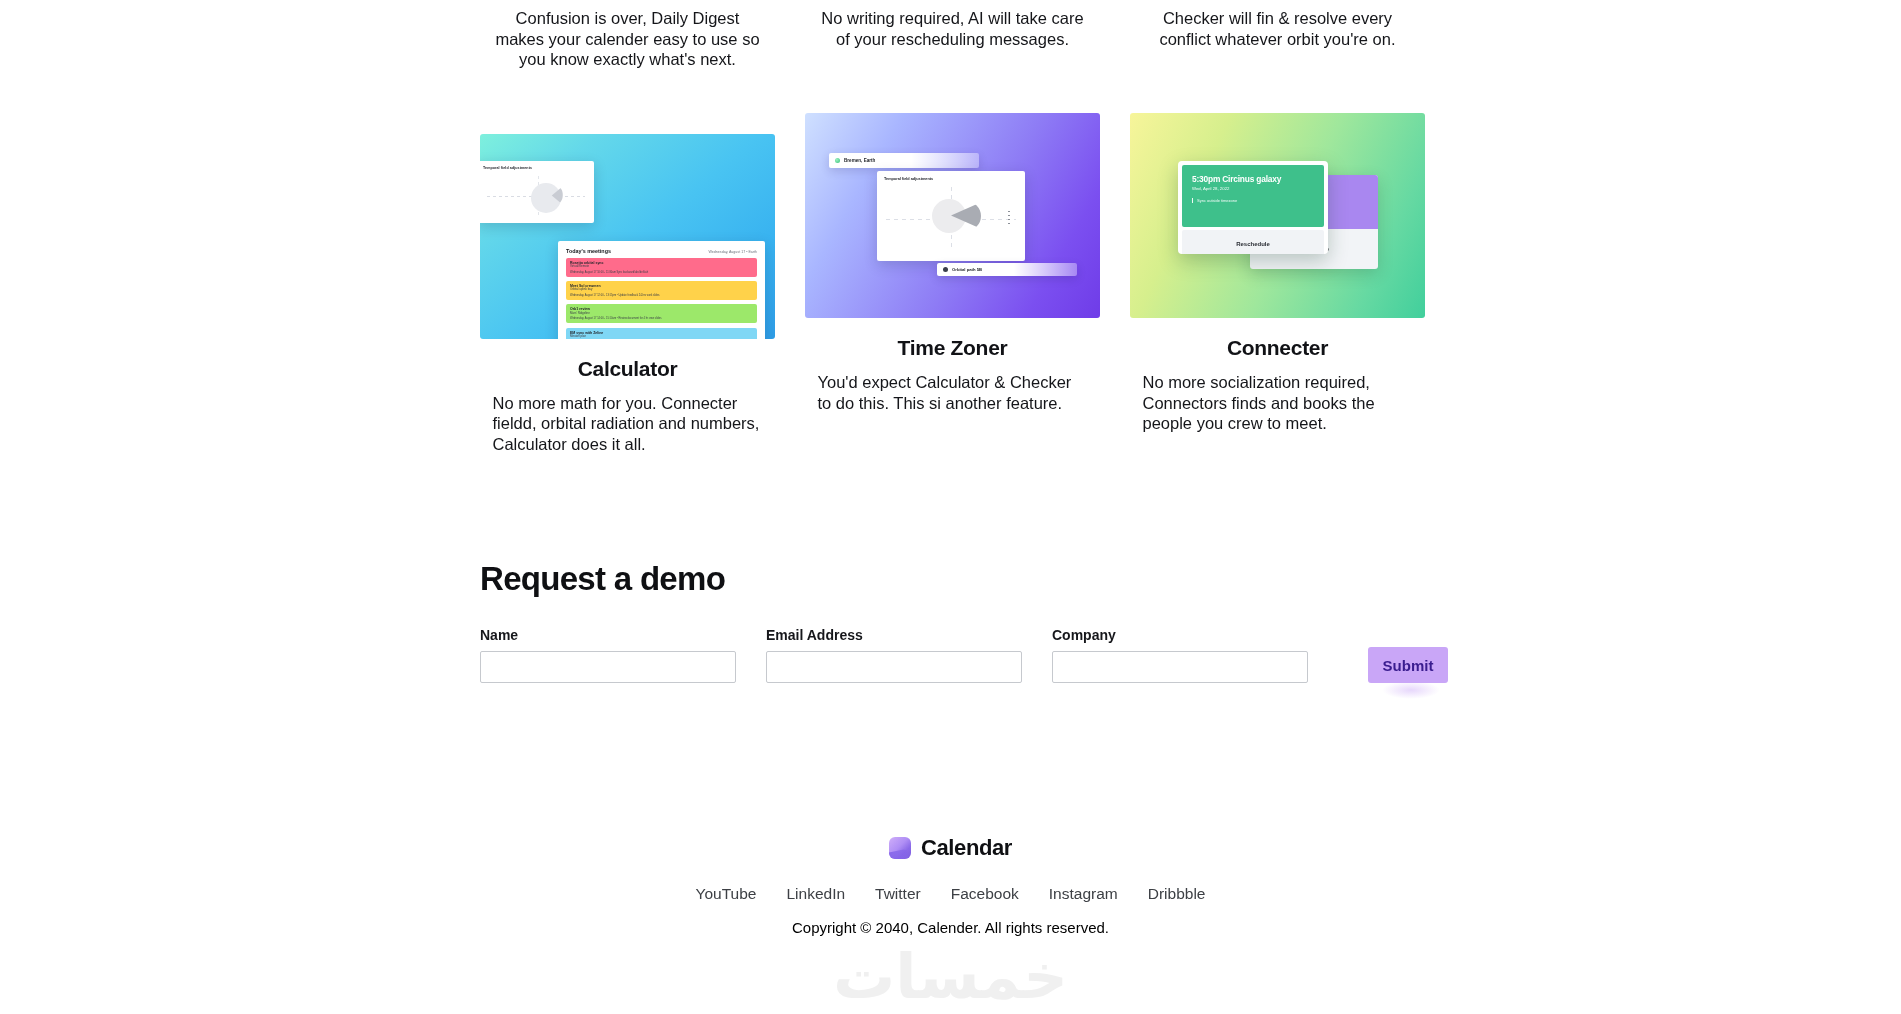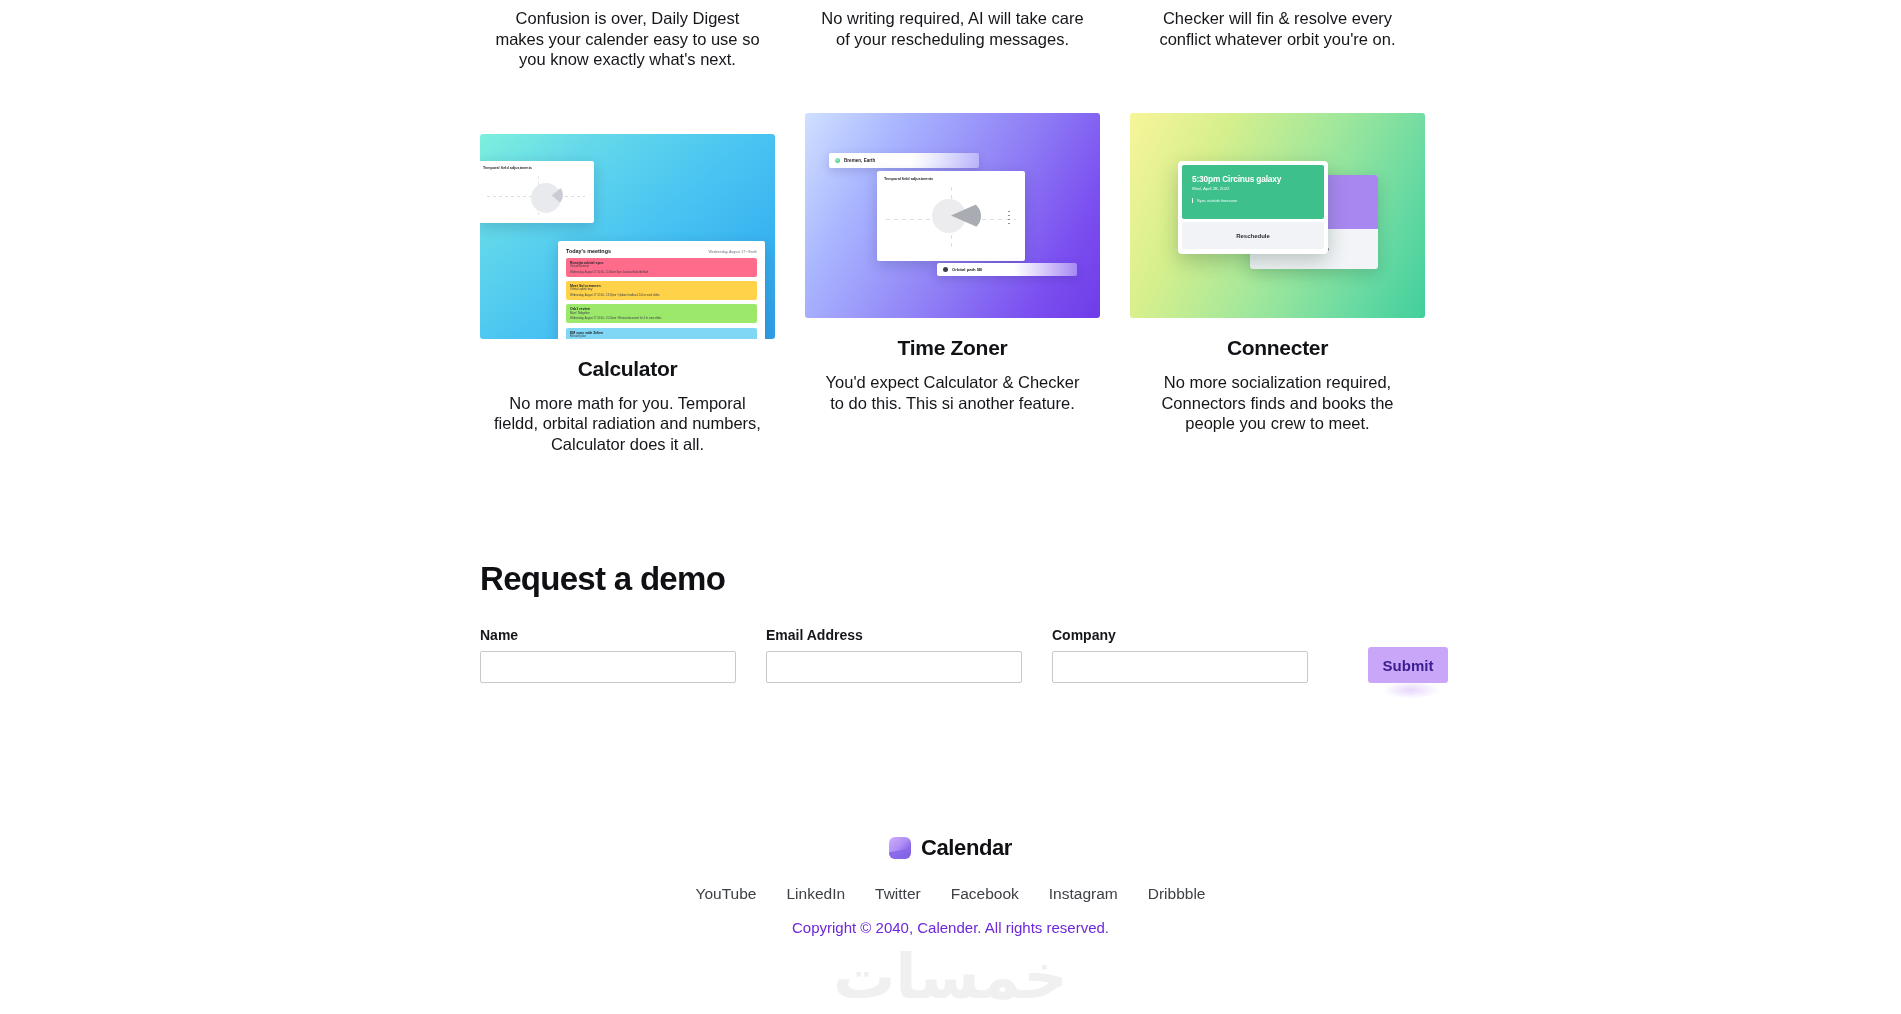--- a/index.html
+++ b/index.html
@@ -126,41 +126,41 @@
   }
   .ev-card-back .hdr { height:54px; background:#a987f0; color:#fff; padding:8px; }
   .ev-card-back .hdr .ttl { font-size:7px; font-weight:700; }
   .ev-card-back .btn { height:40px; display:flex; align-items:center; justify-content:center;
                        font-size:5.4px; font-weight:700; color:#2a2d34; }
   .ev-card-front {
     position:absolute; left:48px; top:48px; width:150px; height:93px;
     background:#fff; border-radius:4px; box-shadow:0 7px 20px rgba(20,60,40,.26);
     padding:4px; overflow:hidden;
   }
-  .ev-card-front .hdr { background:#3ec08b; border-radius:2px; padding:9px 10px; height:54px; color:#fff; }
+  .ev-card-front .hdr { background:#3ec08b; border-radius:2px; padding:9px 10px; height:62px; color:#fff; }
   .ev-card-front .ttl { font-size:8.4px; font-weight:700; letter-spacing:-.2px; }
   .ev-card-front .sub { font-size:4.3px; margin-top:2px; opacity:.95; }
   .ev-card-front .note { font-size:4px; margin-top:7px; padding-left:4px; border-left:1.4px solid #ffffff; opacity:.92;}
   .ev-card-front .btn { height:27px; display:flex; align-items:center; justify-content:center;
                         font-size:6px; font-weight:700; color:#2a2d34; background:#f1f3f6;
                         border-radius:2px; margin-top:3px; }
 
   .feature-title {
     font-size: 21px;
     font-weight: 700;
     letter-spacing: -.3px;
     color: #111216;
     margin-top: 18px;
     text-align: center;
   }
   .feature-desc {
     margin-top: 12px;
     font-size: 16.5px;
     line-height: 20.5px;
-    text-align: center;
+    text-align: left;
     color: #15161a;
     width: 270px;
   }
 
   
   .demo { position: absolute; left: 480px; top: 560px; width: 945px; }
   .demo h2 { font-size: 33px; font-weight: 700; letter-spacing: -.7px; color: #0f1013; }
   .demo p {
     margin-top: 15px; width: 300px;
     font-size: 16.5px; line-height: 20.5px; color: #15161a;
@@ -202,21 +202,21 @@
     position: relative; overflow:hidden;
   }
   .brand .logo::after {
     content:""; position:absolute; left:-3px; bottom:-6px; width:22px; height:14px;
     background: linear-gradient(135deg, rgba(120,88,230,.85), rgba(150,118,240,.2));
     transform: rotate(-12deg); border-radius: 4px;
   }
   .brand .name { font-size: 22px; font-weight: 700; letter-spacing:-.4px; color:#0f1013; }
   .f-links { margin-top: 22px; display:flex; justify-content:center; gap:30px; }
   .f-links a { font-size:15.5px; color:#3d4045; text-decoration:none; }
-  .copyright { margin-top: 16px; font-size:15px; color:#6d28d9; }
+  .copyright { margin-top: 16px; font-size:15px; color:#000000; }
 
   .watermark {
     position:absolute; left:0; top:940px; width:1901px; text-align:center;
     font-size: 62px; color:#f0f0f0; font-family:"DejaVu Sans", sans-serif;
     font-weight:700; letter-spacing:2px; user-select:none;
   }
 </style>
 </head>
 <body>
 
@@ -261,21 +261,21 @@
           <div class="evt ev-blue">
             <div class="e1">EM sync with Zeline</div>
             <div class="e2">Mission plan</div>
 
           </div>
         </div>
 
       </div>
 
       <div class="feature-title">Calculator</div>
-      <div class="feature-desc">No more math for you. Temporal fieldd, orbital radiation and numbers, Calculator does it all.</div>
+      <div class="feature-desc">No more math for you. Connecter fieldd, orbital radiation and numbers, Calculator does it all.</div>
     </div>
 
     <div class="feature-col">
       <div class="top-desc">No writing required, AI will take care of your rescheduling messages.</div>
 
       <div class="card-img grad-tz">
         <div class="pill pill-bremen">
           <span class="globe"></span>
           <span>Bremen, Earth</span>
         </div>

